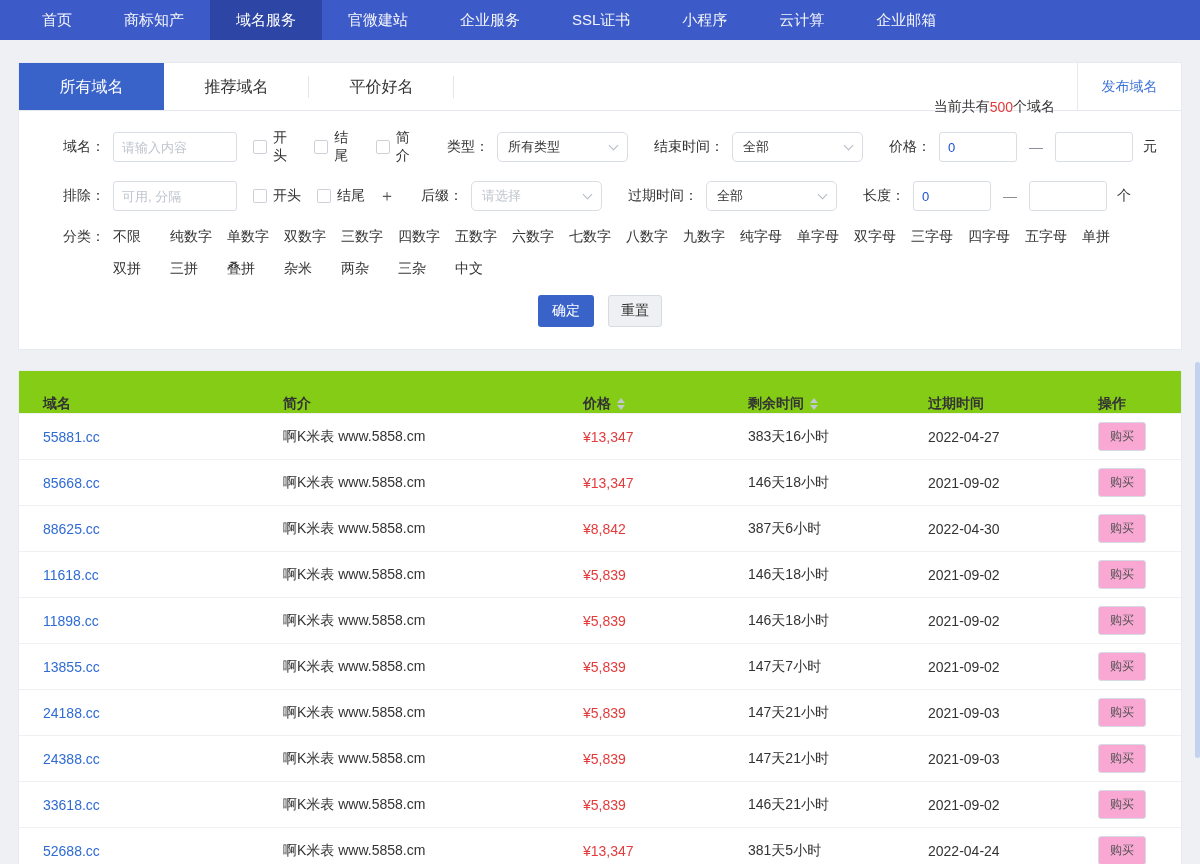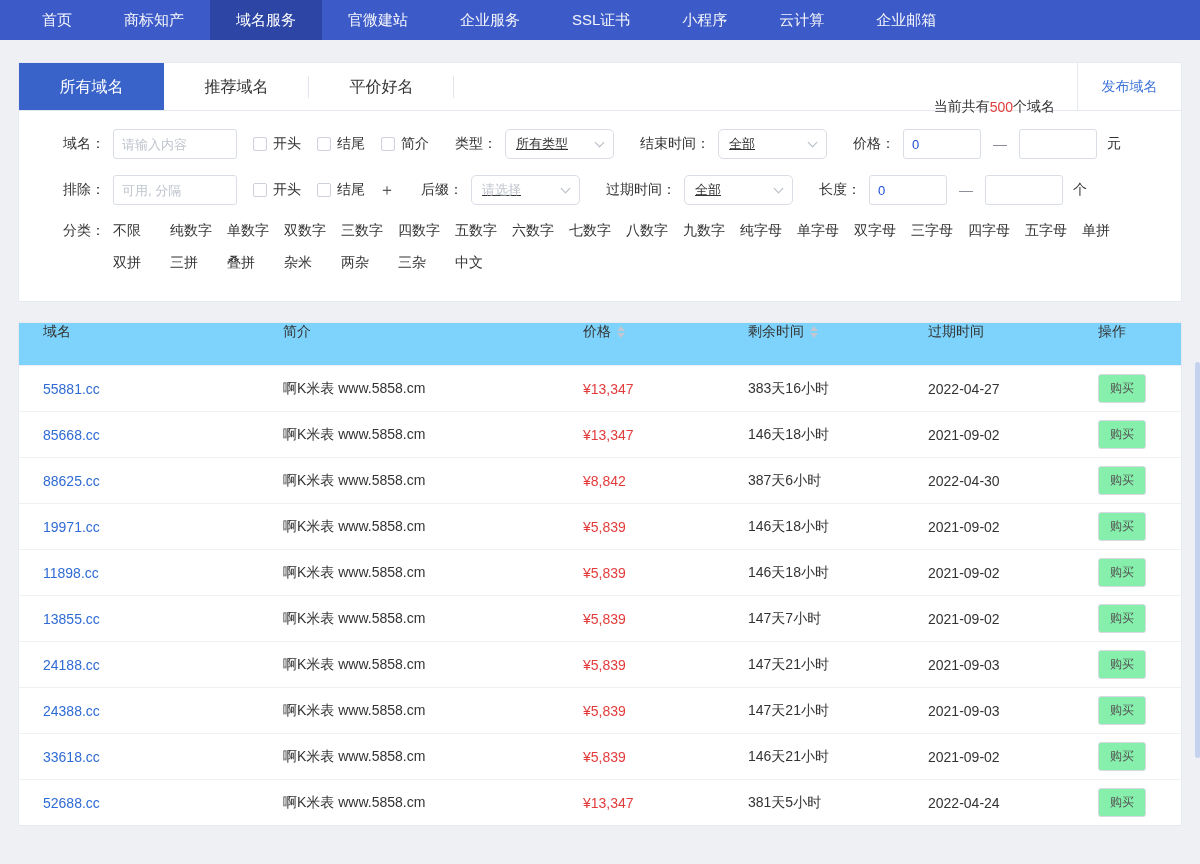--- a/index.html
+++ b/index.html
@@ -34,44 +34,44 @@
   .flabel { width: 62px; text-align: right; margin-right: 8px; flex: none; }
   .tinput { width: 124px; height: 30px; border: 1px solid #d9dde4; border-radius: 3px; padding: 0 8px; font-size: 13px; color: #1d4ed8; font-family: inherit; background: #fff; }
   .tinput::placeholder { color: #bfc4cd; }
   .tinput.num { width: 78px; }
   .cbs { display: inline-flex; align-items: center; }
   .cb-group { display: inline-flex; align-items: center; margin-left: 16px; cursor: pointer; }
   .cb-box { width: 14px; height: 14px; border: 1px solid #cdd1d9; border-radius: 2px; background: #fff; margin-right: 6px; flex: none; }
   .plus { margin-left: 14px; font-size: 16px; color: #555; cursor: pointer; }
   .fgroup { display: flex; align-items: center; margin-left: 26px; }
   .glabel { margin-right: 8px; white-space: nowrap; }
-  .select { width: 109px; height: 30px; border: 1px solid #d9dde4; border-radius: 5px; display: flex; align-items: center; justify-content: space-between; padding: 0 10px; cursor: pointer; background: #fff; text-decoration: underline; }
+  .select { width: 131px; height: 30px; border: 1px solid #d9dde4; border-radius: 5px; display: flex; align-items: center; justify-content: space-between; padding: 0 10px; cursor: pointer; background: #fff; }
   .select-value { font-size: 13px; color: #333; }
   .select-value.placeholder { color: #bfc4cd; }
   .chevron { width: 7px; height: 7px; border-right: 1px solid #b3b9c4; border-bottom: 1px solid #b3b9c4; transform: rotate(45deg); margin-top: -4px; flex: none; }
   .dash { margin: 0 12px; color: #8a8f98; }
   .unit { margin-left: 10px; }
   .cat-row { align-items: flex-start; margin-bottom: 12px; font-family: Liberation Serif, serif; }
   .cat-row .flabel { line-height: 20px; }
   .cats { display: grid; grid-template-columns: repeat(18, 57px); row-gap: 12px; }
   .cat-item { color: #333; cursor: pointer; line-height: 20px; white-space: nowrap; }
   .btns { display: flex; justify-content: center; gap: 14px; padding: 4px 0 6px; }
   .btn-primary { background: #3a63ca; color: #fff; border: none; border-radius: 3px; padding: 7px 14px; font-size: 14px; font-family: inherit; cursor: pointer; }
   .btn-plain { background: #eef0f3; color: #333; border: 1px solid #d6dae1; border-radius: 3px; padding: 6px 12px; font-size: 14px; font-family: inherit; cursor: pointer; }
   
   .table-card { margin-top: 20px; }
-  .thead { display: flex; align-items: flex-start; height: 42px; background: #7dd3fc; padding: 0 24px; font-weight: normal; font-size: 14px; color: #333; }
+  .thead { display: flex; align-items: flex-end; height: 42px; background: #84cc16; padding: 0 24px; font-weight: bold; font-size: 14px; color: #333; }
   .trow { display: flex; align-items: center; height: 46px; padding: 0 24px; border-top: 1px solid #eef0f4; font-size: 14px; }
   .tc { flex: none; }
   .th { display: flex; align-items: center; }
   .c0 { width: 240px; } .c1 { width: 300px; } .c2 { width: 165px; } .c3 { width: 180px; } .c4 { width: 170px; }
   .c5 { flex: 1; }
   .dlink { color: #2f6bd4; text-decoration: none; cursor: pointer; }
   .price { color: #e23b3b; }
-  .buy { padding: 5px 11px; font-size: 12px; color: #555; background: #86efac; border: 1px solid #d6dae2; border-radius: 3px; cursor: pointer; font-family: inherit; }
+  .buy { padding: 5px 11px; font-size: 12px; color: #555; background: #f9a8d4; border: 1px solid #d6dae2; border-radius: 3px; cursor: pointer; font-family: inherit; }
   .sort { display: inline-flex; flex-direction: column; margin-left: 6px; cursor: pointer; }
   .sort i { display: block; width: 0; height: 0; border-left: 4px solid transparent; border-right: 4px solid transparent; }
   .sort .up { border-bottom: 5px solid #c3c7d1; margin-bottom: 2px; }
   .sort .down { border-top: 5px solid #c3c7d1; }
   .scrollbar-thumb { position: absolute; right: 0; top: 362px; width: 5px; height: 396px; background: #c5d2ef; border-radius: 3px; }
 </style>
 </head>
 <body>
 
 <div id="topnav" class="topnav">
@@ -208,20 +208,24 @@
             <span class="cat-item">双拼</span>
             <span class="cat-item">三拼</span>
             <span class="cat-item">叠拼</span>
             <span class="cat-item">杂米</span>
             <span class="cat-item">两杂</span>
             <span class="cat-item">三杂</span>
             <span class="cat-item">中文</span>
           </div>
       </div>
 
+      <div class="btns">
+        <button class="btn-primary">确定</button>
+        <button class="btn-plain">重置</button>
+      </div>
 
     </div>
   </div>
 
   <div class="card table-card">
     <div id="thead" class="thead">
         <div class="tc th c0">
           <span>域名</span>
         </div>
         <div class="tc th c1">
@@ -267,21 +271,21 @@
         </div>
         <div class="trow">
           <div class="tc c0"><a class="dlink">88625.cc</a></div>
           <div class="tc c1">啊K米表 www.5858.cm</div>
           <div class="tc c2 price">¥8,842</div>
           <div class="tc c3">387天6小时</div>
           <div class="tc c4">2022-04-30</div>
           <div class="tc c5"><button class="buy">购买</button></div>
         </div>
         <div class="trow">
-          <div class="tc c0"><a class="dlink">19971.cc</a></div>
+          <div class="tc c0"><a class="dlink">11618.cc</a></div>
           <div class="tc c1">啊K米表 www.5858.cm</div>
           <div class="tc c2 price">¥5,839</div>
           <div class="tc c3">146天18小时</div>
           <div class="tc c4">2021-09-02</div>
           <div class="tc c5"><button class="buy">购买</button></div>
         </div>
         <div class="trow">
           <div class="tc c0"><a class="dlink">11898.cc</a></div>
           <div class="tc c1">啊K米表 www.5858.cm</div>
           <div class="tc c2 price">¥5,839</div>

